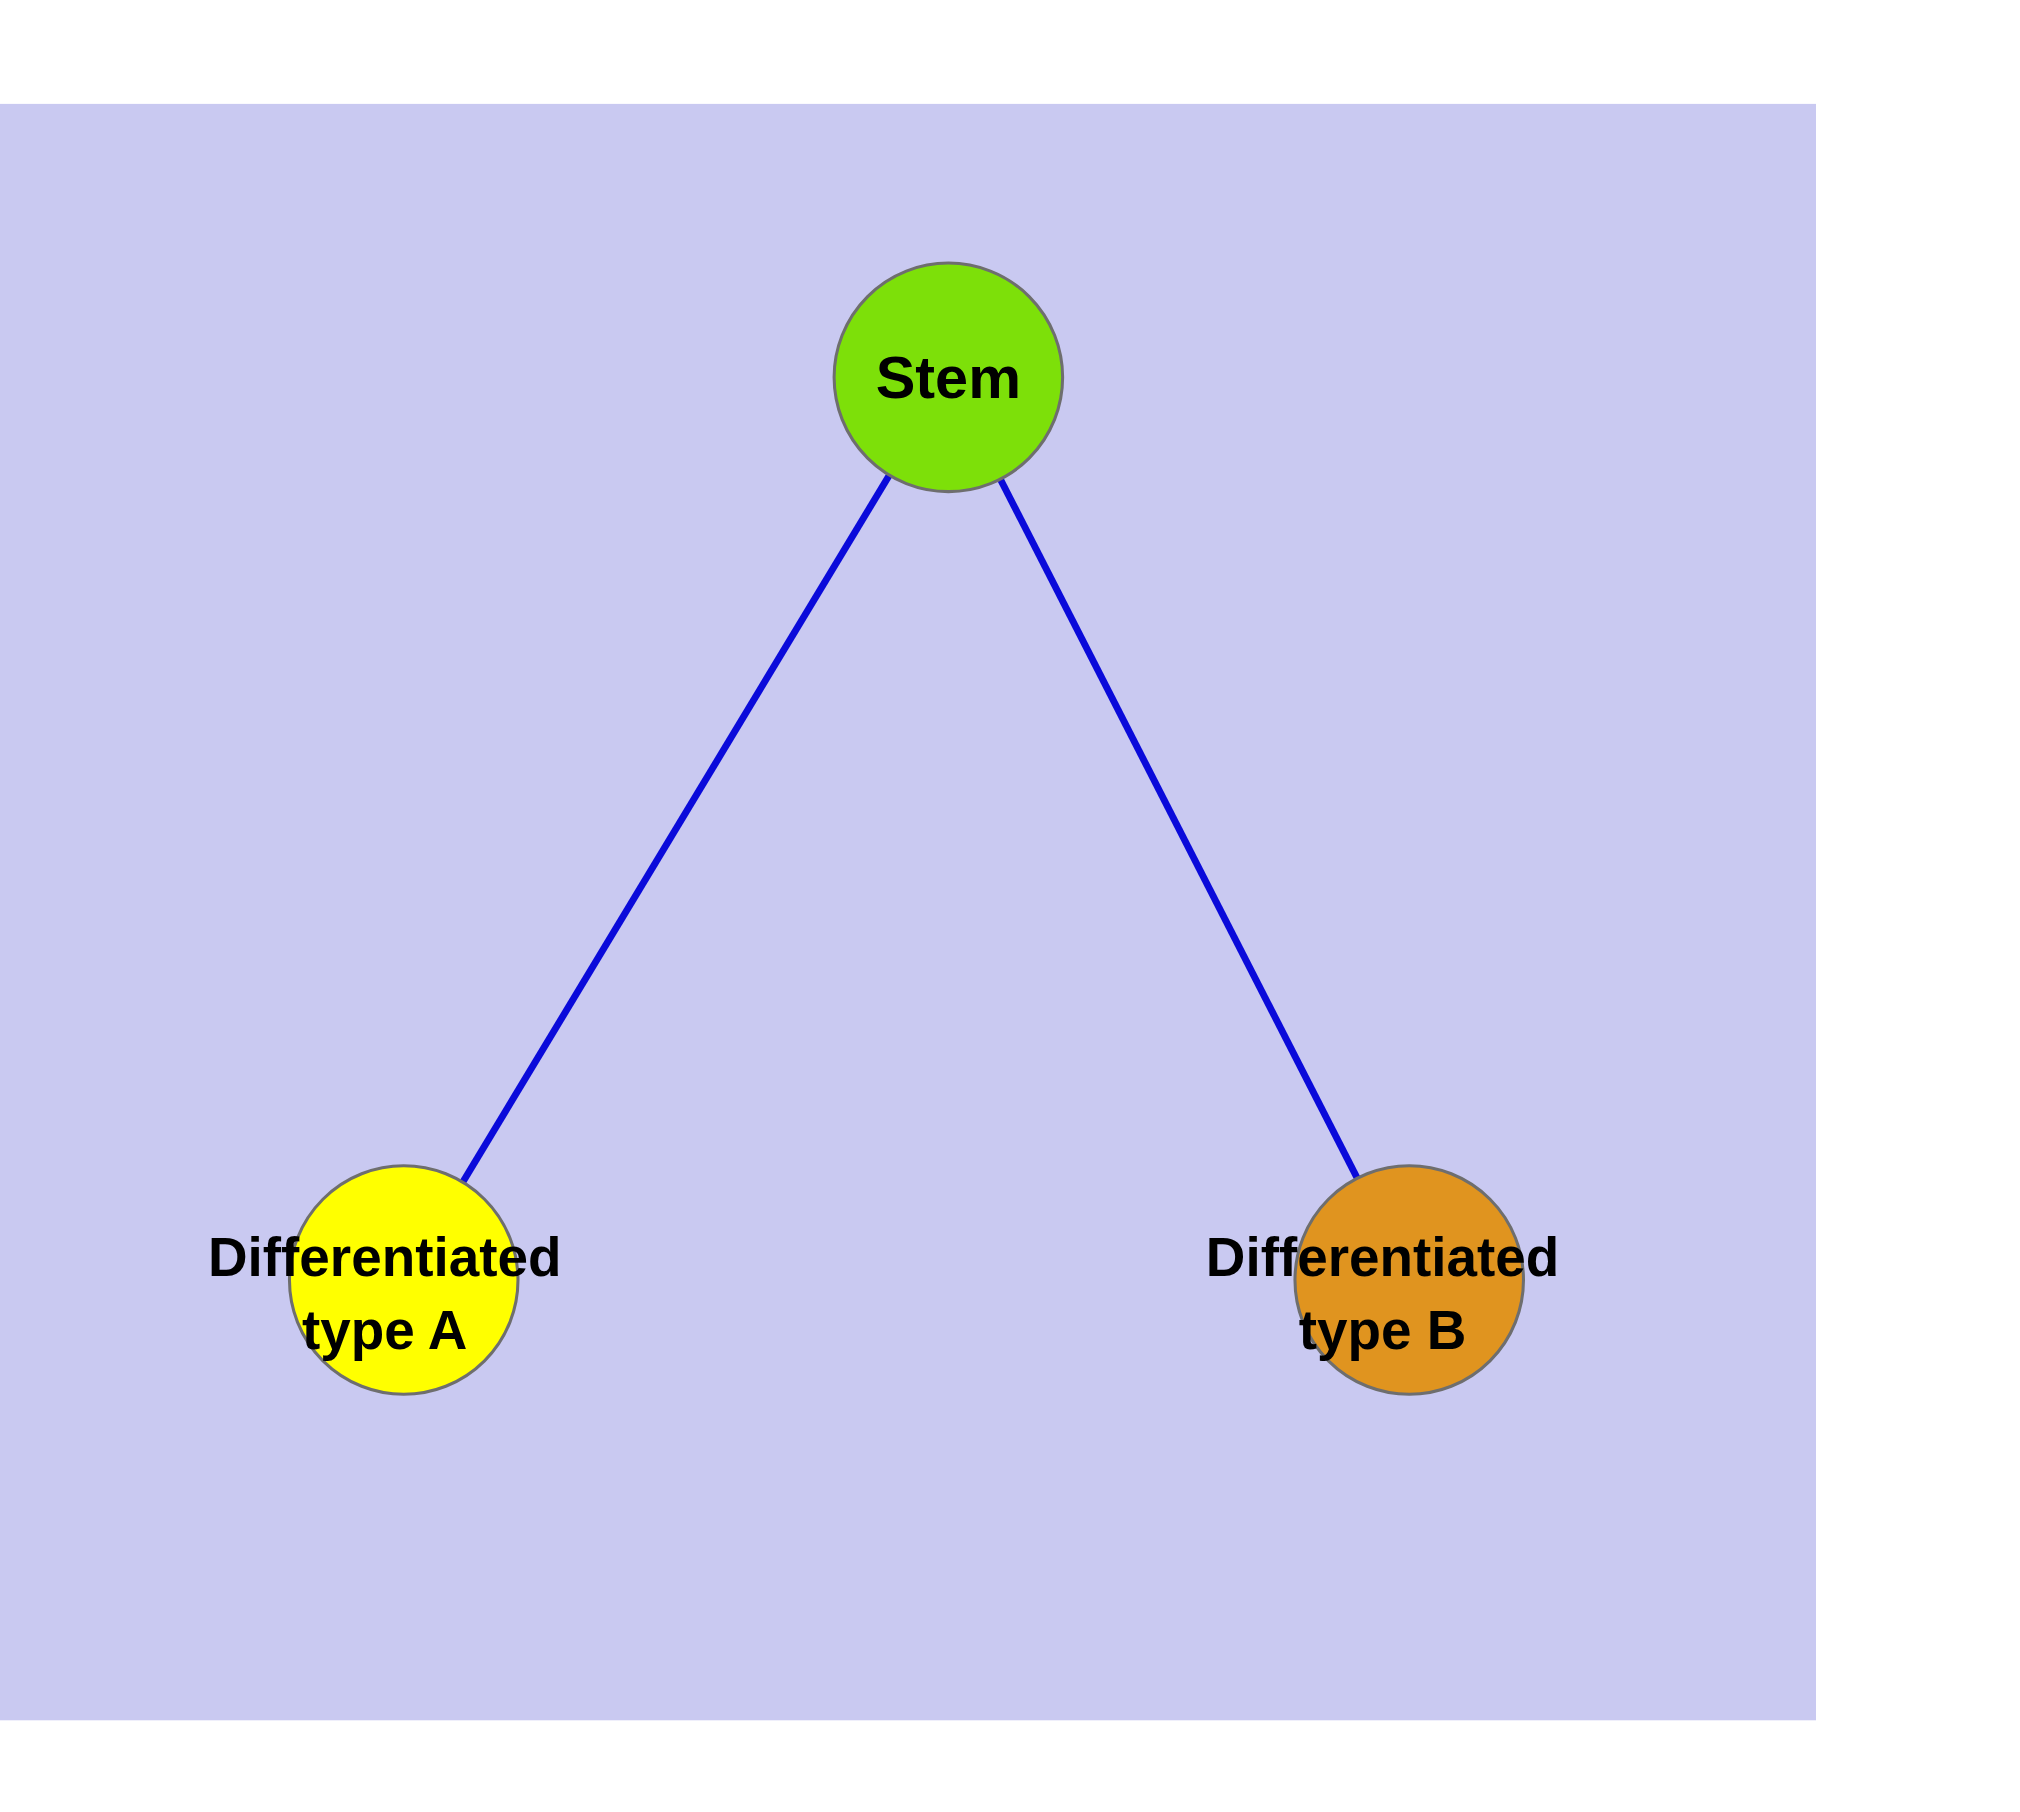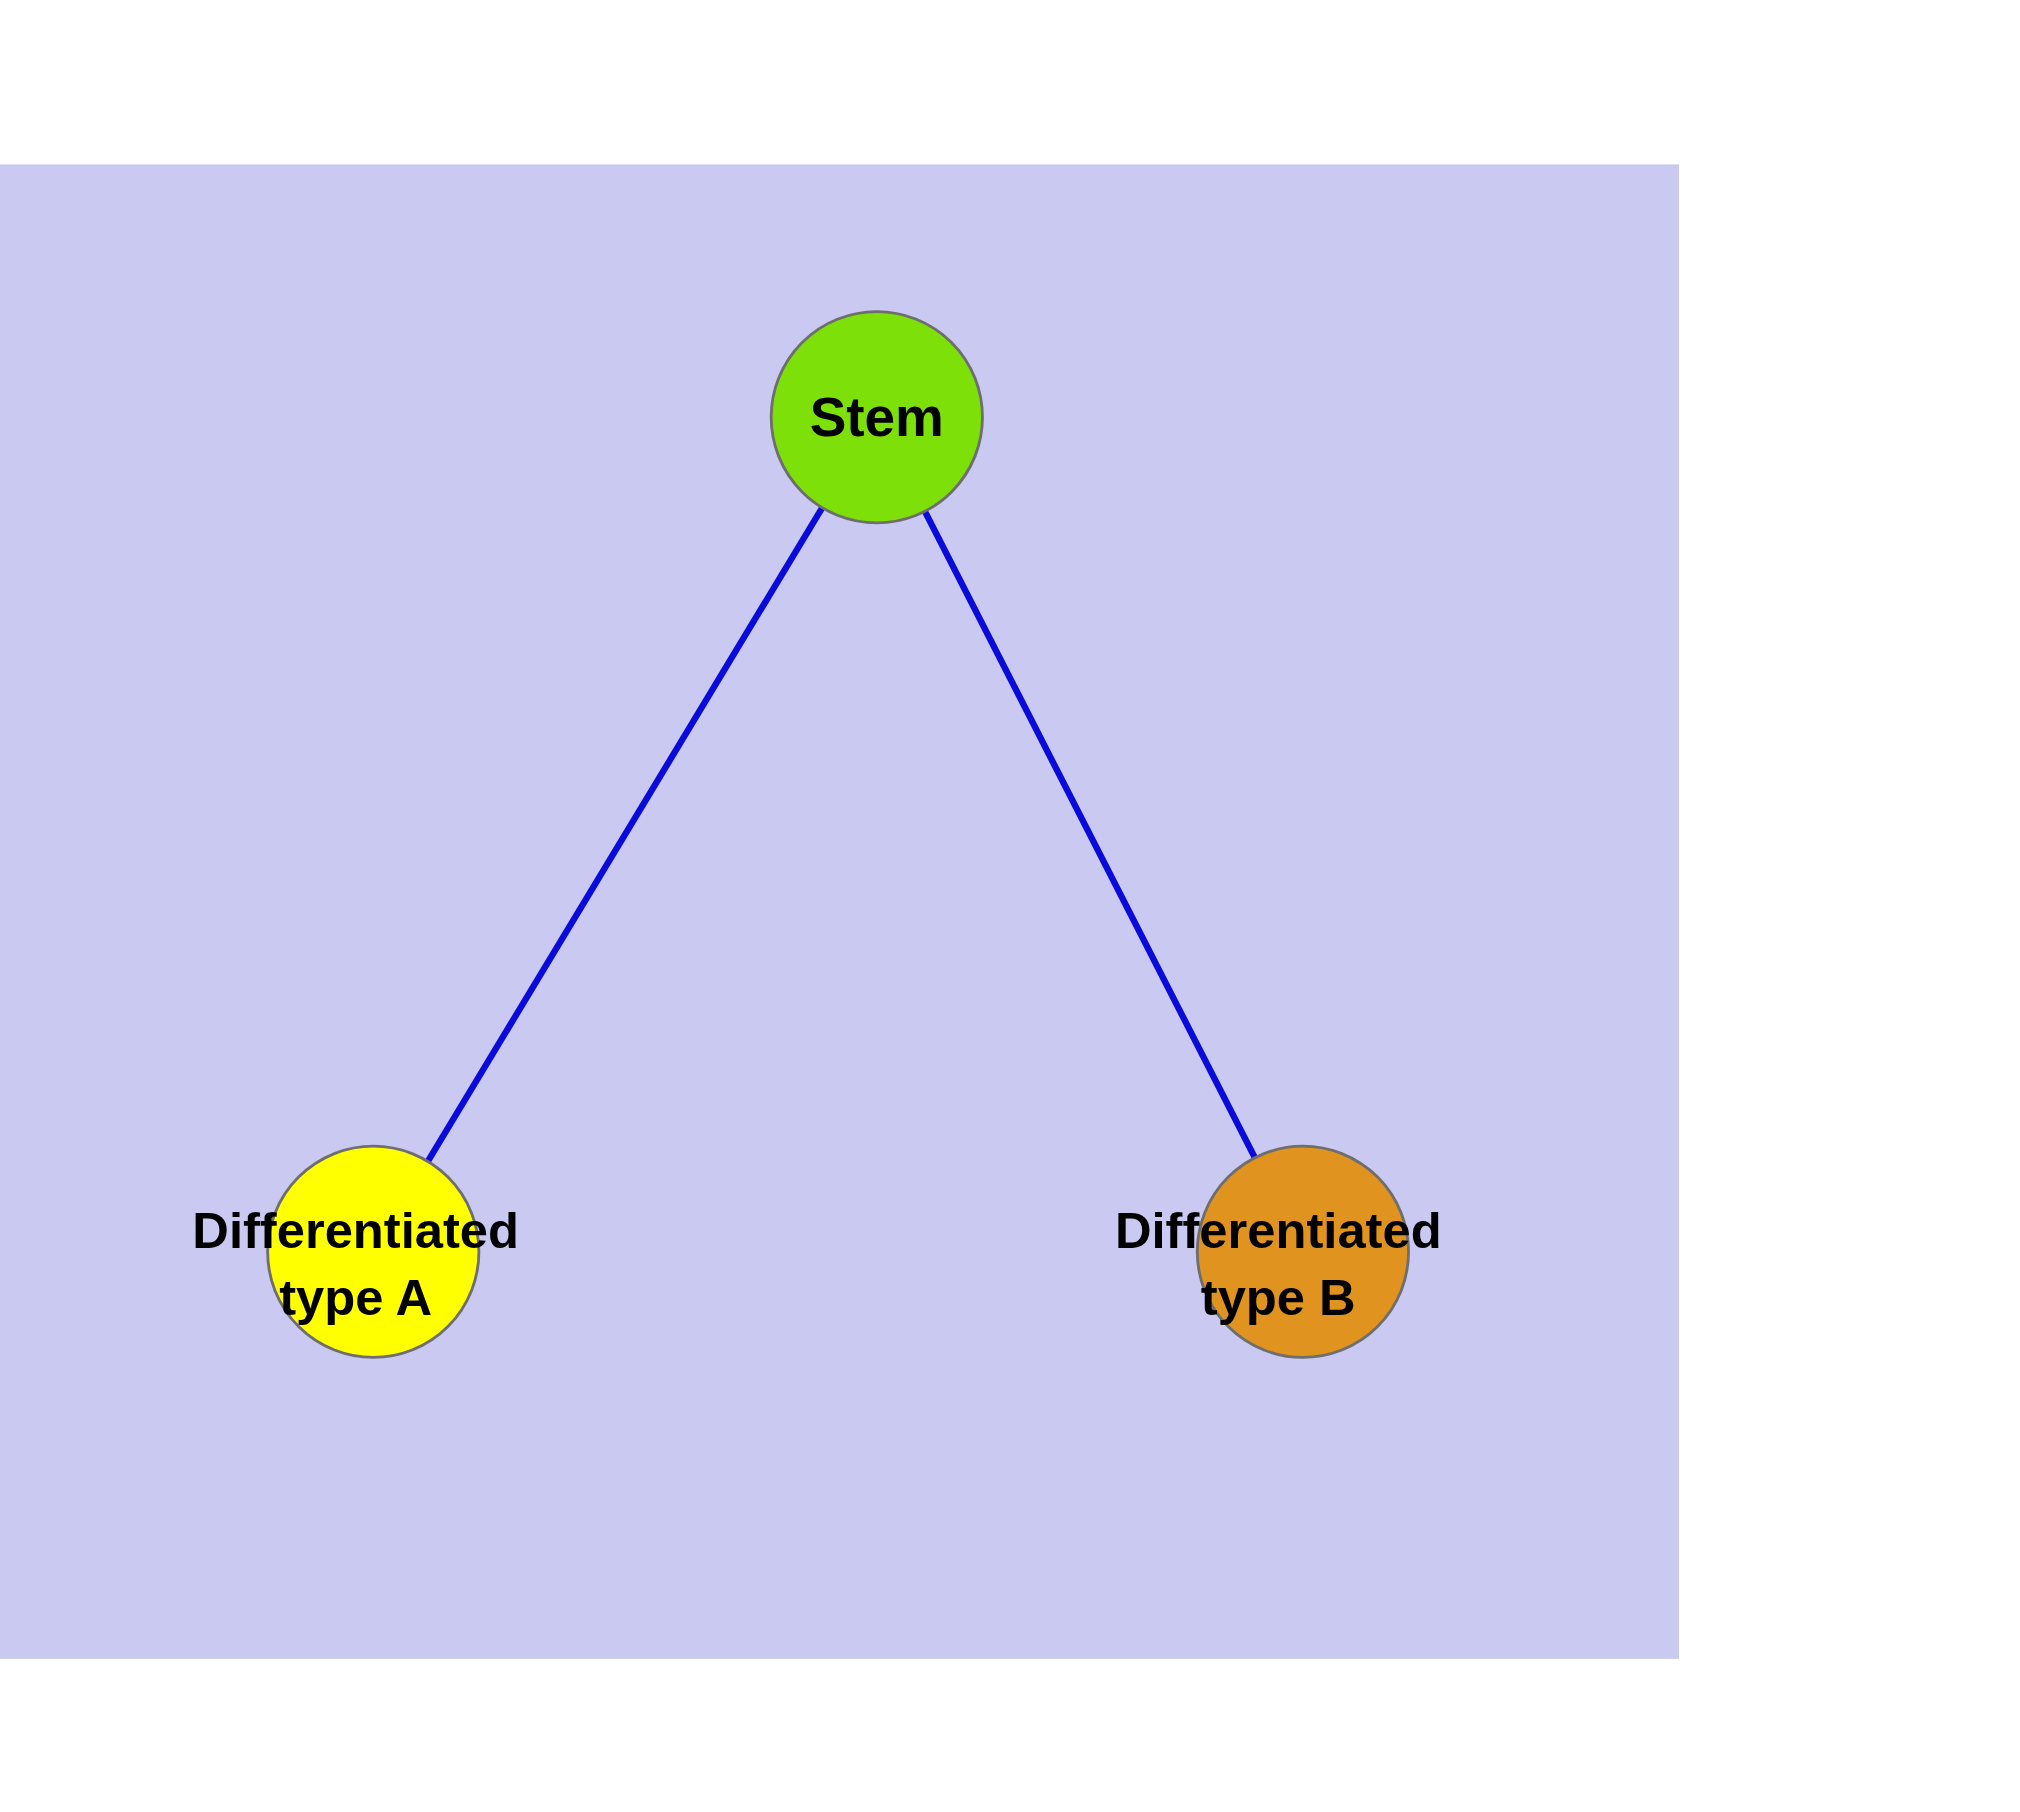--- a/index.html
+++ b/index.html
@@ -3,21 +3,21 @@
 <meta charset="utf-8">
 <style>
   html, body {
     margin: 0;
     padding: 0;
     background: #ffffff;
     font-family: "Liberation Sans", sans-serif;
   }
   .canvas {
     position: relative;
-    width: 1679px;
+    width: 1816px;
     height: 1812px;
     background: #ffffff;
     overflow: hidden;
   }
   svg.diagram {
     display: block;
     width: 100%;
     height: 100%;
   }
   text.node-label {

